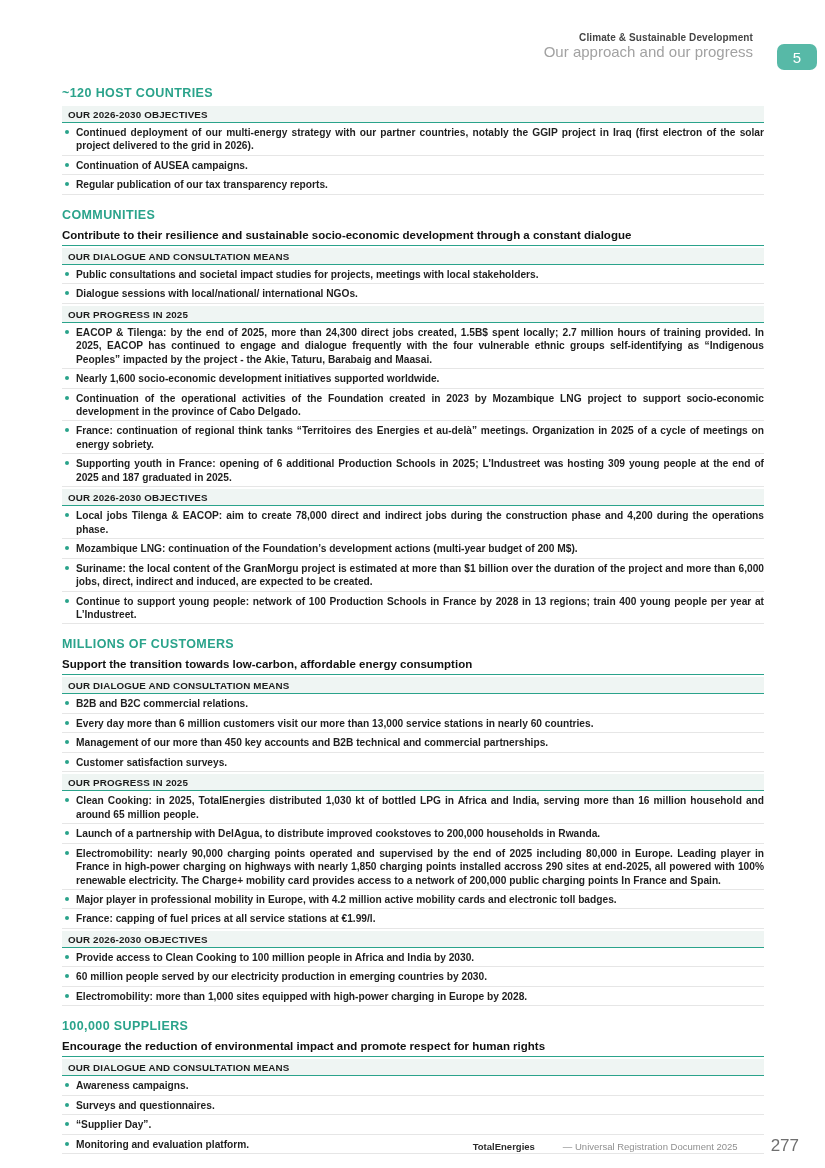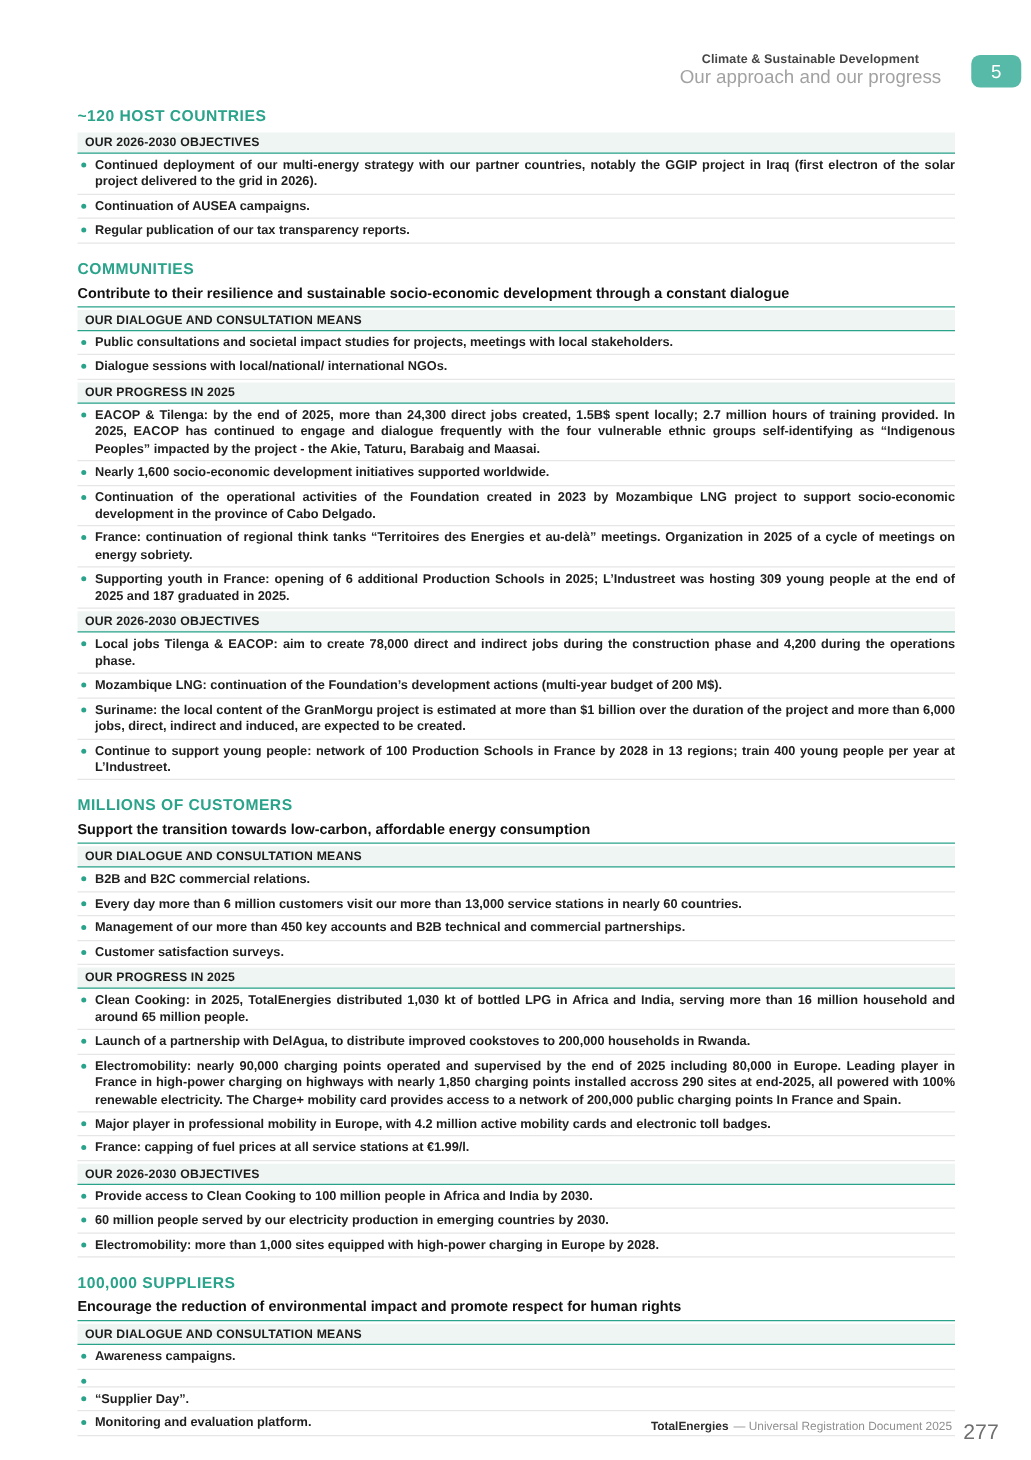--- a/index.html
+++ b/index.html
@@ -6,41 +6,41 @@
     --accent:#2aa38b;
     --badge:#57b9a7;
     --hairline:#e6e6e6;
   }
   *{margin:0;padding:0;box-sizing:border-box;}
   html,body{background:#ffffff;}
   body{font-family:"Liberation Sans",sans-serif;color:#1f1f1f;}
   .page{position:relative;width:825px;height:1168px;background:#fff;overflow:hidden;}
 
   
-  .page-header{position:absolute;top:42px;right:72px;text-align:center;}
+  .page-header{position:absolute;top:32px;right:72px;text-align:right;}
   .header-title{font-size:10px;font-weight:700;color:#454545;letter-spacing:.1px;}
   .header-subtitle{font-size:15px;color:#a2a2a2;margin-top:0;}
   .chapter-badge{position:absolute;top:44px;right:8px;width:40px;height:26px;border-radius:7px;
     background:var(--badge);color:#fff;font-size:15px;display:flex;align-items:center;justify-content:center;}
 
   
   .content{position:absolute;top:86px;left:62px;width:702px;}
   .section{margin-top:13px;}
   .section:first-child{margin-top:0;}
   .section-title{font-size:12.5px;font-weight:700;color:var(--accent);letter-spacing:.4px;margin:0 0 6px;}
   .section-subtitle{font-size:11.5px;font-weight:700;color:#111;padding:1px 0 4px;border-bottom:1px solid var(--accent);}
   .block-label{margin-top:2px;font-size:9.8px;font-weight:700;color:#1c1c1c;background:#eff5f3;
     padding:3px 6px 2px;border-bottom:1.5px solid var(--accent);letter-spacing:.15px;}
   .bullets{list-style:none;}
   .bullet{display:flex;padding:3px 0 2px;border-bottom:1px solid var(--hairline);}
   .dot{width:4px;height:4px;border-radius:50%;background:var(--accent);margin:4px 7px 0 3px;flex:none;}
   .bullet-text{font-size:10.2px;line-height:1.32;color:#1f1f1f;text-align:justify;flex:1;font-weight:bold;}
 
   
-  .page-footer{position:absolute;bottom:12px;right:26px;display:flex;align-items:flex-start;white-space:nowrap;}
+  .page-footer{position:absolute;bottom:12px;right:26px;display:flex;align-items:center;white-space:nowrap;gap:24px;}
   .footer-brand{font-size:9.5px;font-weight:700;color:#2b2b2b;}
   .footer-doc{font-size:9.5px;color:#8f8f8f;margin-left:4px;}
   .footer-page{font-size:17px;color:#6f6f6f;margin-left:9px;}
 </style>
 </head>
 <body>
 
 <div class="page">
 
   <div class="page-header">
@@ -241,20 +241,21 @@
   <div class="block">
     <div class="block-label">OUR DIALOGUE AND CONSULTATION MEANS</div>
     <ul class="bullets">
   <li class="bullet">
     <span class="dot"></span>
     <span class="bullet-text">Awareness campaigns.</span>
   </li>
 
   <li class="bullet">
     <span class="dot"></span>
+    <span class="bullet-text">Surveys and questionnaires.</span>
   </li>
 
   <li class="bullet">
     <span class="dot"></span>
     <span class="bullet-text">“Supplier Day”.</span>
   </li>
 
   <li class="bullet">
     <span class="dot"></span>
     <span class="bullet-text">Monitoring and evaluation platform.</span>

